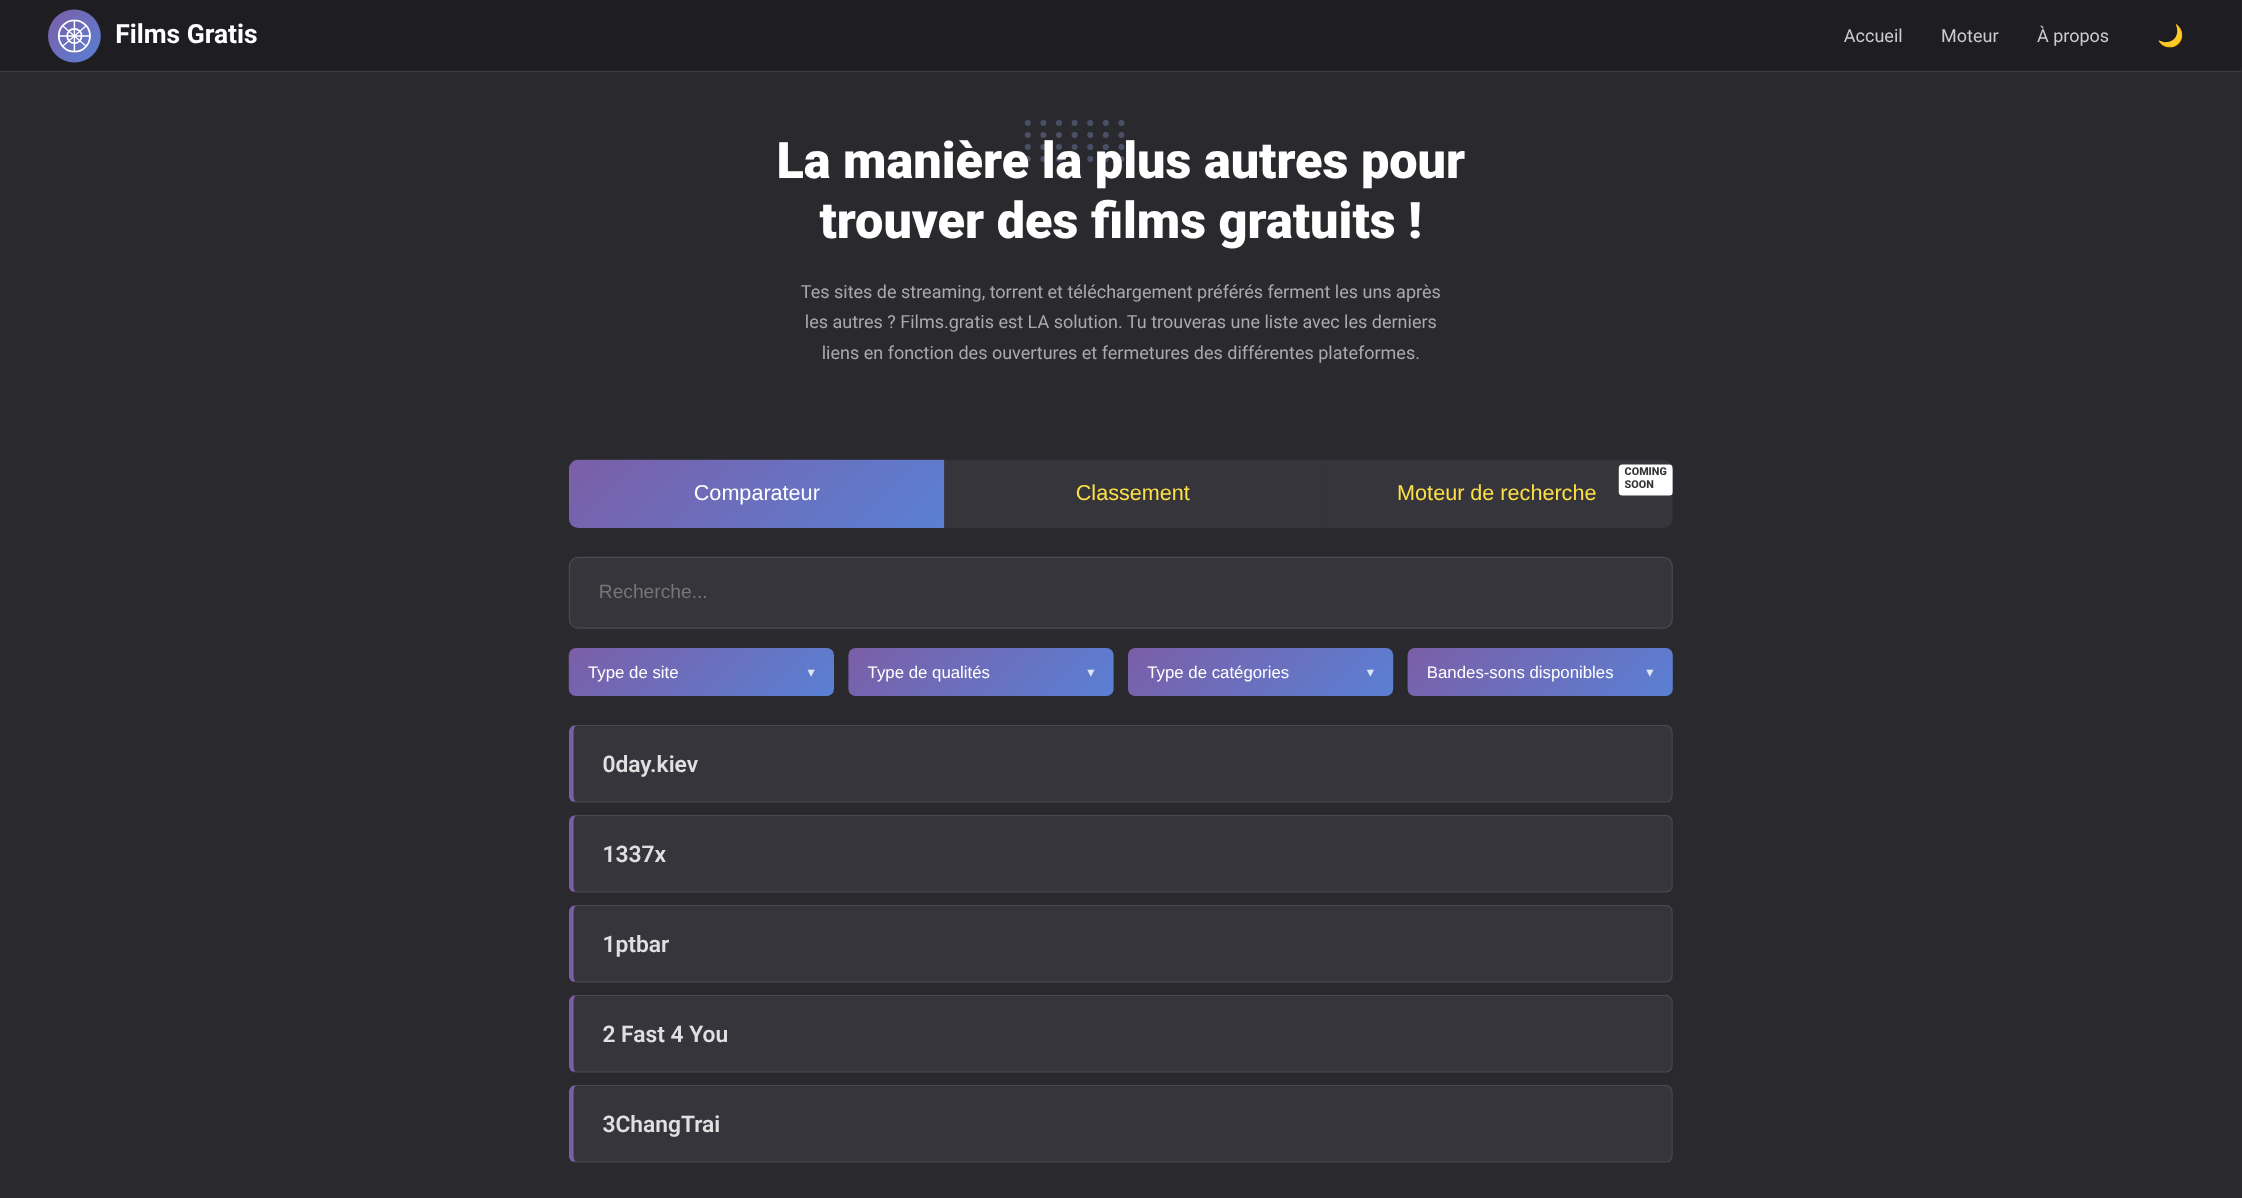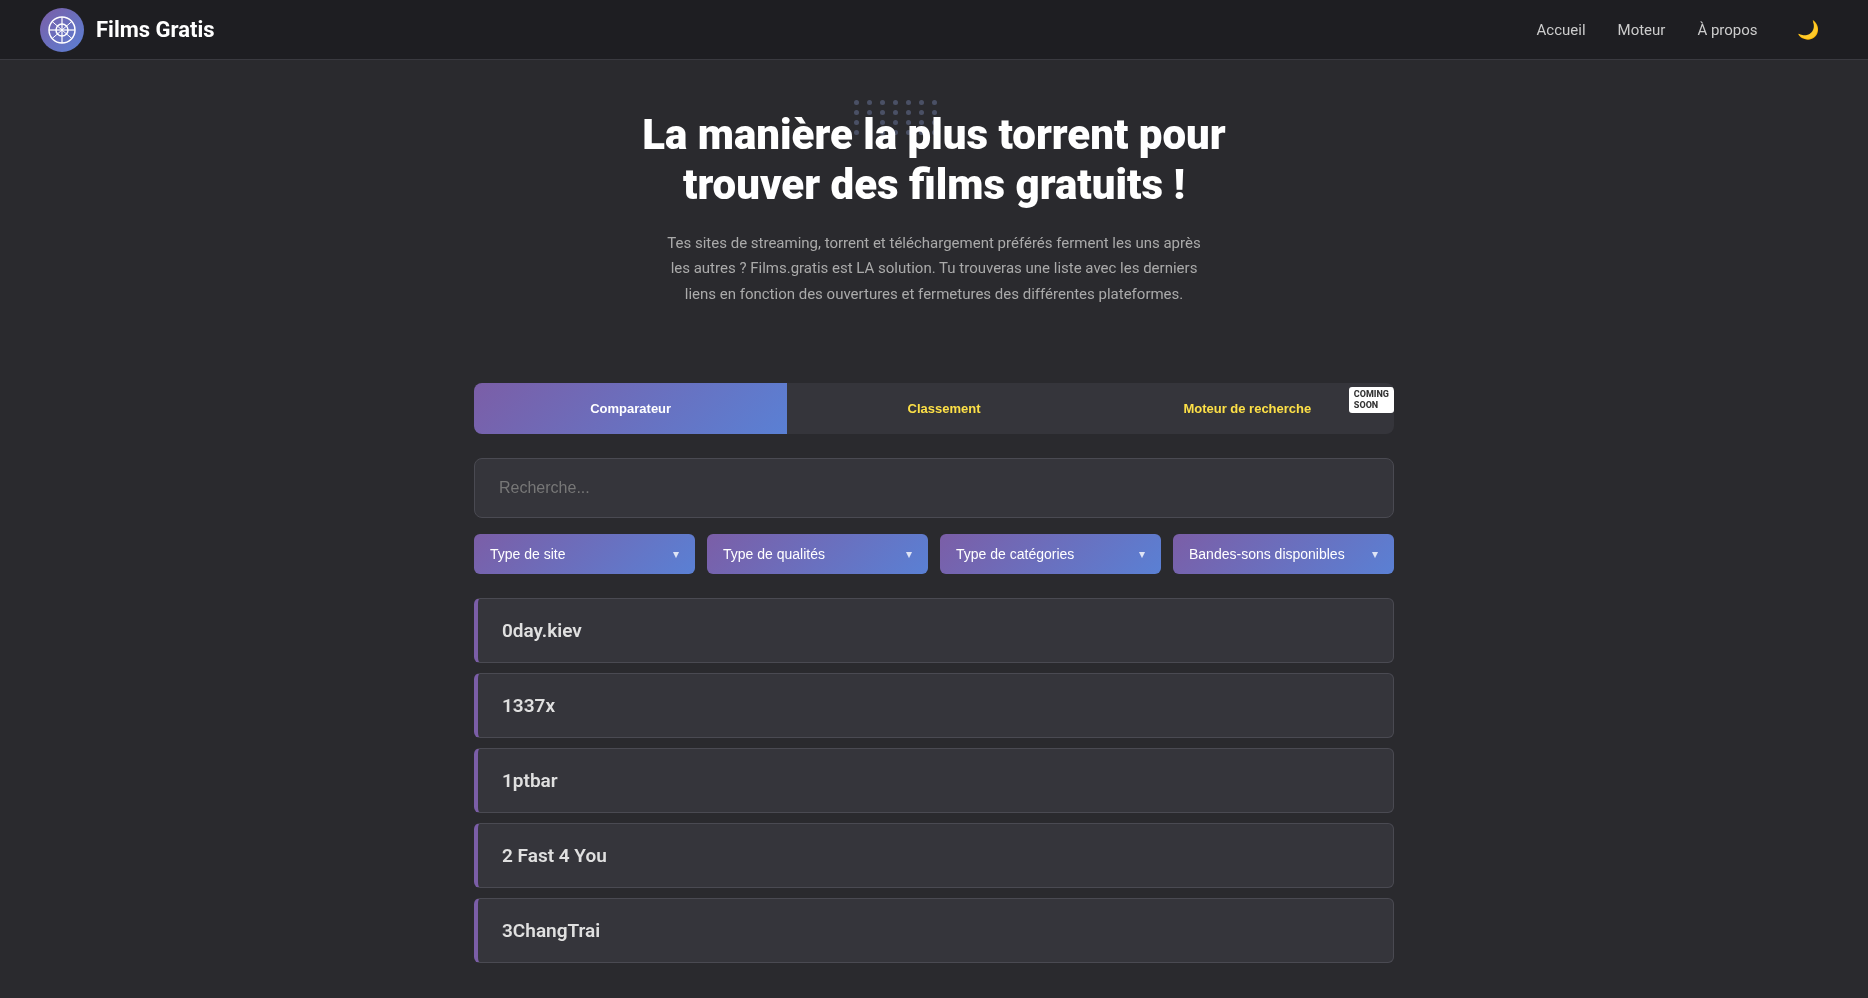--- a/index.html
+++ b/index.html
@@ -111,22 +111,22 @@
       display: flex;
       border-radius: 8px;
       overflow: hidden;
       position: relative;
     }
     .tab-btn {
       flex: 1;
       padding: 18px 10px;
       border: none;
       cursor: pointer;
-      font-size: 13px;
-      font-weight: 700;
+      font-size: 18px;
+      font-weight: 400;
       transition: background 0.2s;
     }
     .tab-btn.active {
       background: linear-gradient(135deg, #7b5ea7, #5a80d4);
       color: #fff;
     }
     .tab-btn:not(.active) {
       background-color: #35353b;
       color: #fde047;
     }
@@ -263,21 +263,21 @@
       <div class="hero-dot"></div>
     <div class="hero-dot"></div>
       <div class="hero-dot"></div>
       <div class="hero-dot"></div>
       <div class="hero-dot"></div>
       <div class="hero-dot"></div>
       <div class="hero-dot"></div>
       <div class="hero-dot"></div>
   </div>
   <h1 class="hero-title">
-    <span>La manière la plus torrent pour</span><br>
+    <span>La manière la plus autres pour</span><br>
     <span>trouver des films gratuits !</span>
   </h1>
   <p class="hero-subtitle">Tes sites de streaming, torrent et téléchargement préférés ferment les uns après les autres ? Films.gratis est LA solution. Tu trouveras une liste avec les derniers liens en fonction des ouvertures et fermetures des différentes plateformes.</p>
 </section>
 
 <div class="main-content">
 
   
   <div class="tabs-container">
     <button class="tab-btn active">Comparateur</button>

